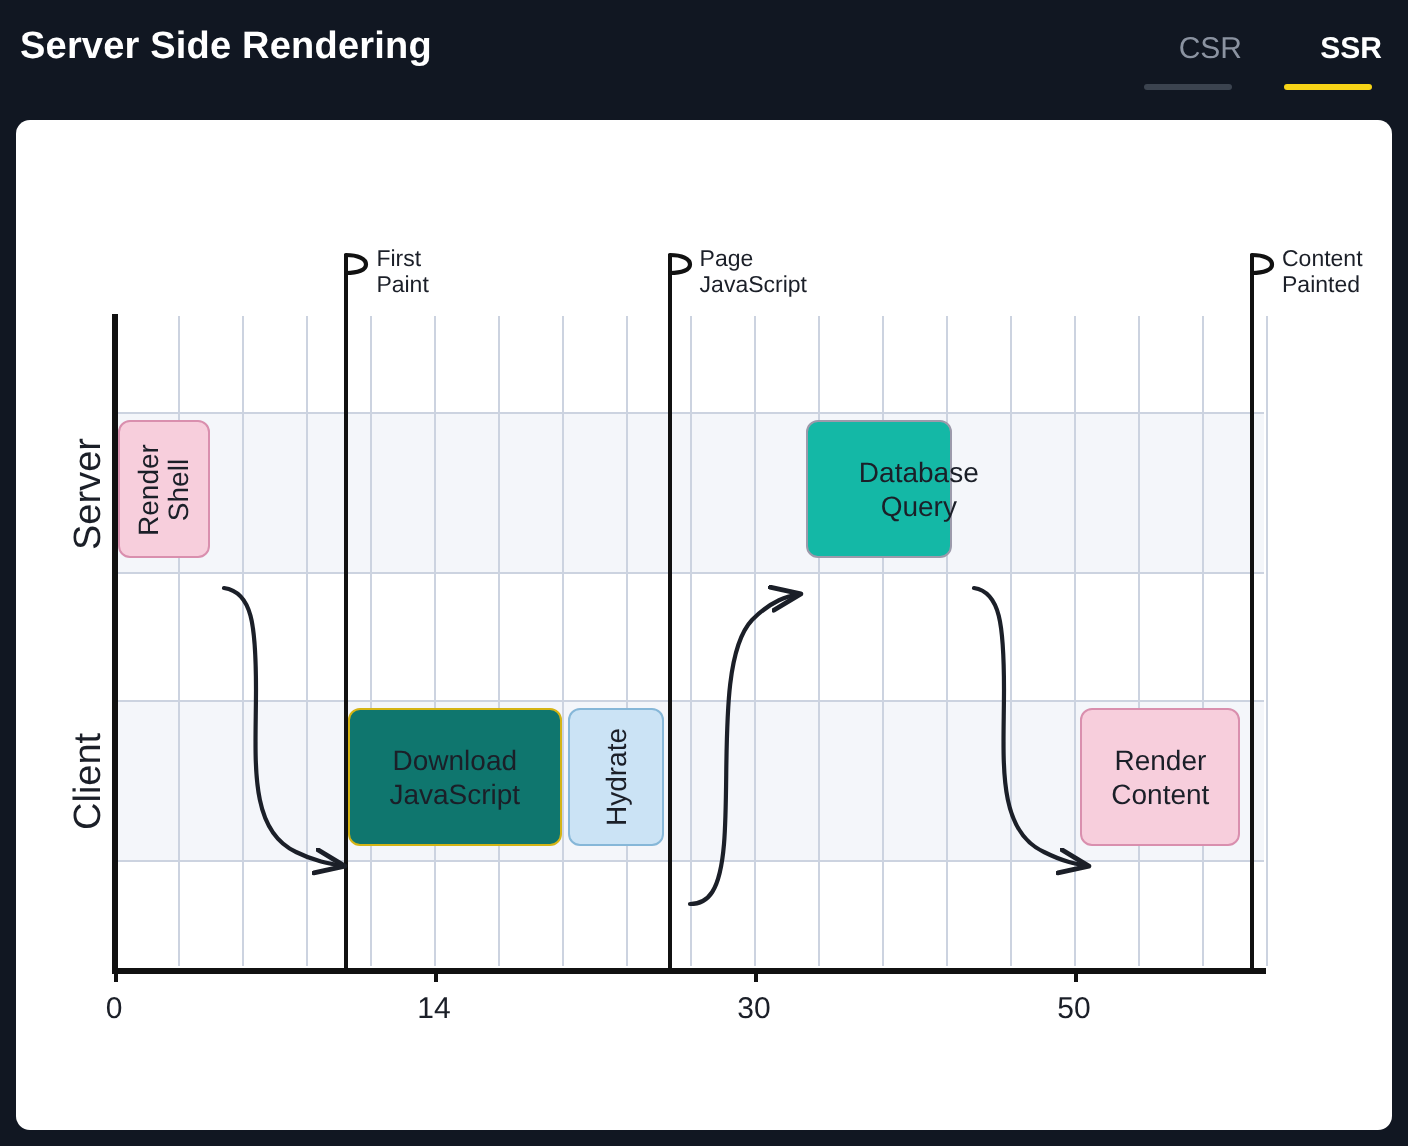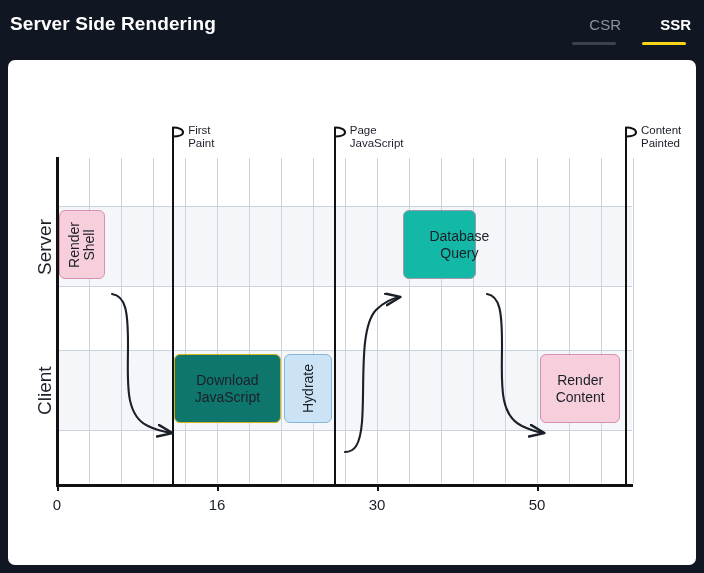--- a/index.html
+++ b/index.html
@@ -139,21 +139,21 @@
           </div>
       </div>
 
       <div id="yaxis"></div>
       <div id="xaxis"></div>
 
       <div id="ticks-holder">
           <div class="tick" style="left: 49px;"></div>
           <div class="ticklabel" style="left: 29px;">0</div>
           <div class="tick" style="left: 209px;"></div>
-          <div class="ticklabel" style="left: 189px;">16</div>
+          <div class="ticklabel" style="left: 189px;">14</div>
           <div class="tick" style="left: 369px;"></div>
           <div class="ticklabel" style="left: 349px;">30</div>
           <div class="tick" style="left: 529px;"></div>
           <div class="ticklabel" style="left: 509px;">50</div>
         </div>
 
       <div class="lane-label" style="left:26px;top:215px;">Server</div>
       <div class="lane-label" style="left:26px;top:355px;">Client</div>
 
       <div id="markers-holder">

